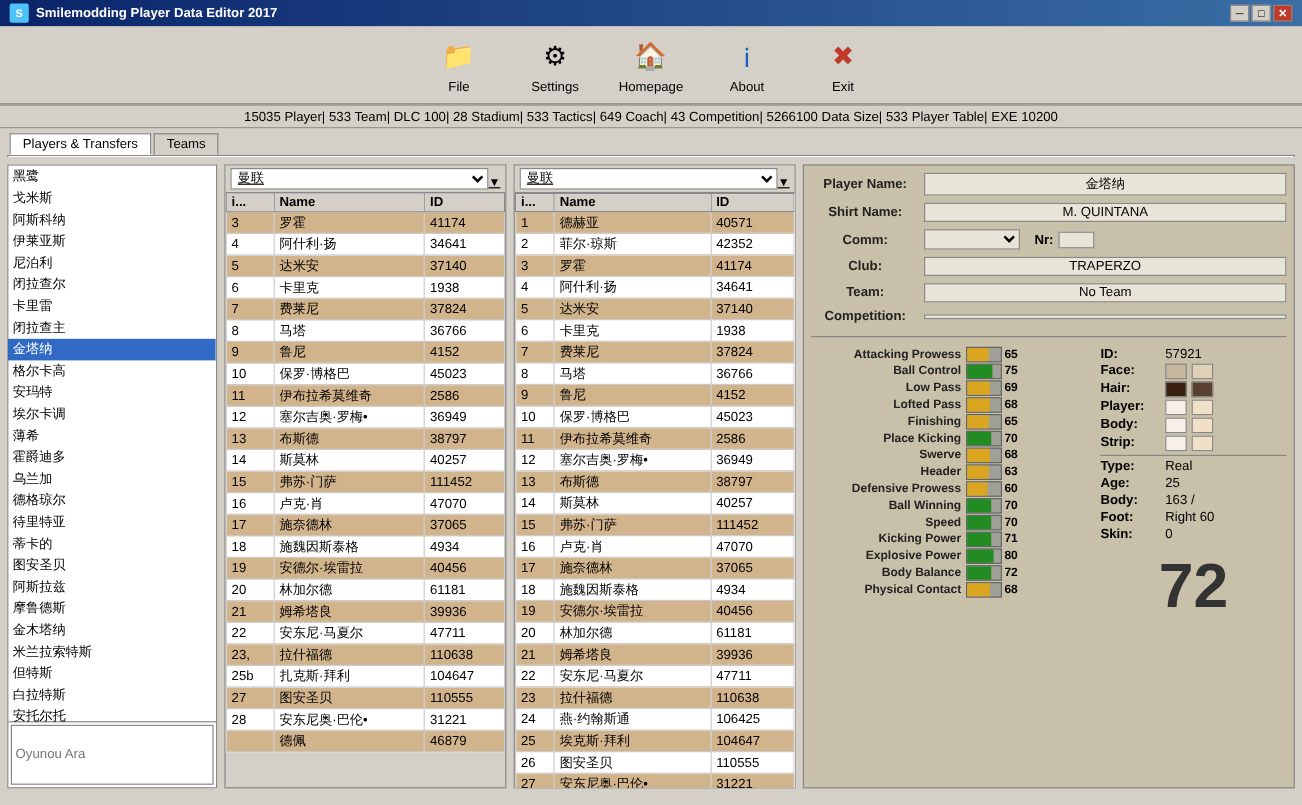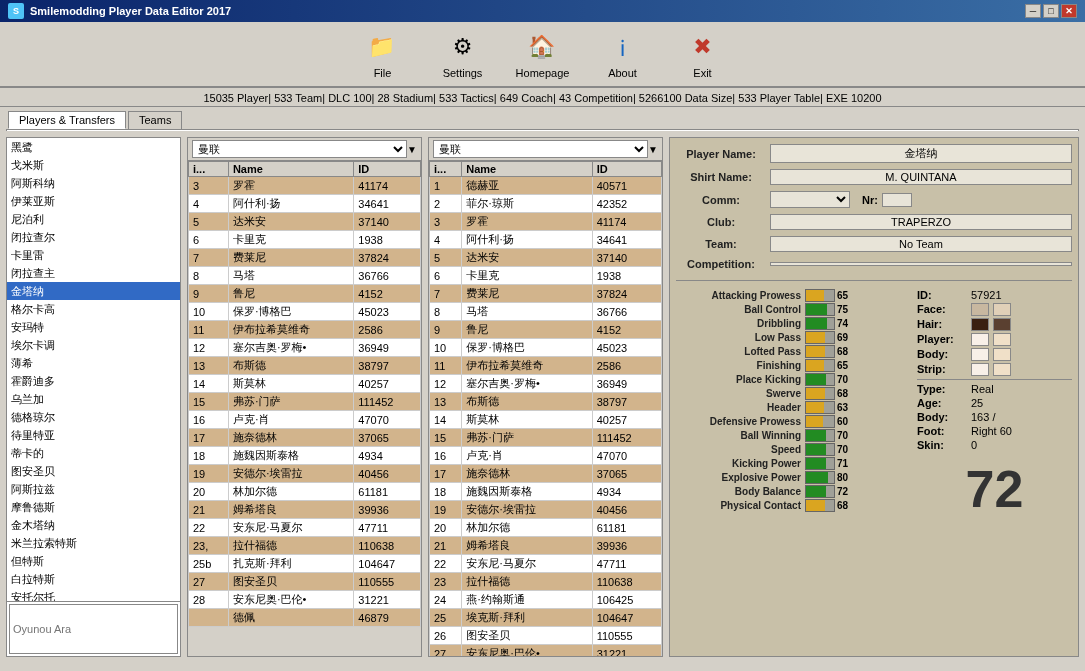--- a/index.html
+++ b/index.html
@@ -134,24 +134,25 @@
       width: 100%; border: 1px solid #888; font-size: 11px; padding: 18px 3px;
     }
     
     .team-panel {
       width: 235px;
       display: flex; flex-direction: column;
       border: 1px solid #888;
       background: #d4d0c8;
     }
     .team-panel-header {
-      display: flex; align-items: center; padding: 2px 4px;
+      display: flex; align-items: flex-end; padding: 2px 4px;
       background: #d4d0c8;
       border-bottom: 1px solid #888;
       gap: 0;
+      text-decoration: underline;
     }
     .team-dropdown {
       flex: 1;
       border: 1px solid #888;
       background: #fff;
       font-size: 11px;
       padding: 1px;
     }
     .team-table {
       flex: 1;
@@ -700,27 +701,20 @@
               <span class="attr-val">65</span>
             </div>
             <div class="attr-row">
               <span class="attr-label">Ball Control</span>
               <div class="attr-bar-bg">
                 <div class="attr-bar-fill high" style="width: 75%;"></div>
               </div>
               <span class="attr-val">75</span>
             </div>
             <div class="attr-row">
-              <span class="attr-label">Dribbling</span>
-              <div class="attr-bar-bg">
-                <div class="attr-bar-fill high" style="width: 74%;"></div>
-              </div>
-              <span class="attr-val">74</span>
-            </div>
-            <div class="attr-row">
               <span class="attr-label">Low Pass</span>
               <div class="attr-bar-bg">
                 <div class="attr-bar-fill med" style="width: 69%;"></div>
               </div>
               <span class="attr-val">69</span>
             </div>
             <div class="attr-row">
               <span class="attr-label">Lofted Pass</span>
               <div class="attr-bar-bg">
                 <div class="attr-bar-fill med" style="width: 68%;"></div>

